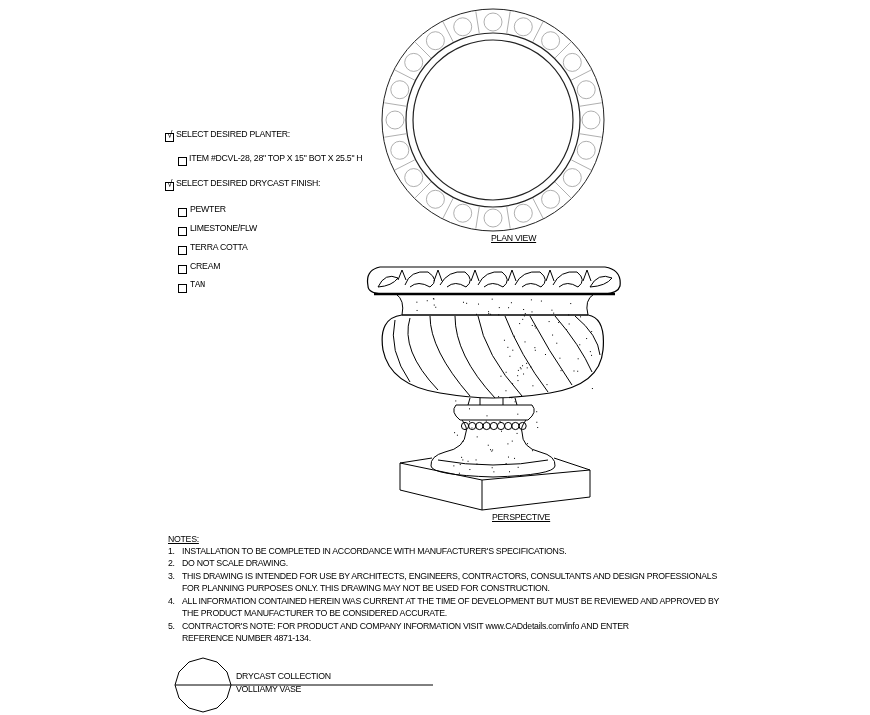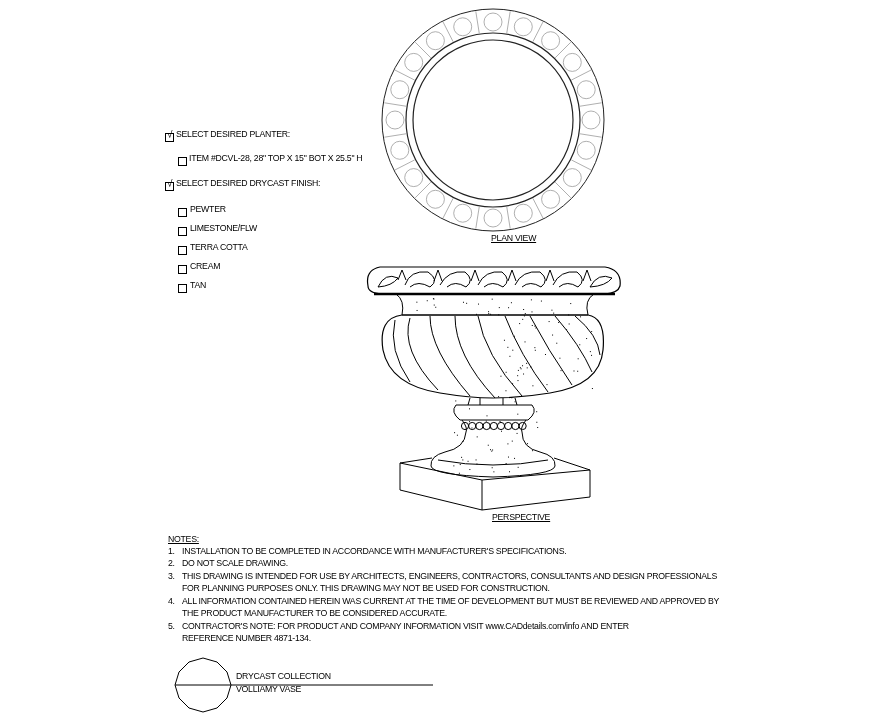--- a/index.html
+++ b/index.html
@@ -34,21 +34,21 @@
   <div class="cb" style="left:178px;top:227px;"></div>
   <div class="abs cad-text" style="left:190px;top:222px;">LIMESTONE/FLW</div>
 
   <div class="cb" style="left:178px;top:246px;"></div>
   <div class="abs cad-text" style="left:190px;top:241px;">TERRA COTTA</div>
 
   <div class="cb" style="left:178px;top:265px;"></div>
   <div class="abs cad-text" style="left:190px;top:260px;">CREAM</div>
 
   <div class="cb" style="left:178px;top:284px;"></div>
-  <div class="abs cad-text" style="left:190px;top:279px;">TAN</div>
+  <div class="abs cad-text" style="left:190px;top:279px;font-family:Liberation Mono, monospace;">TAN</div>
 </div>
 
 <svg width="870" height="715" style="left:0;top:0;">
   <g id="plan" fill="none" stroke-linejoin="round">
 
     <circle cx="493" cy="120" r="111" stroke="#222" stroke-width="1"></circle>
 
     <g id="beads" stroke="#9a9a9a" stroke-width="0.8">
         <ellipse cx="591" cy="120" rx="9" ry="9"></ellipse>
         <path d="M579.9165739723721,133.76623292354031 L601.6457174654652,137.2077911544254"></path>

